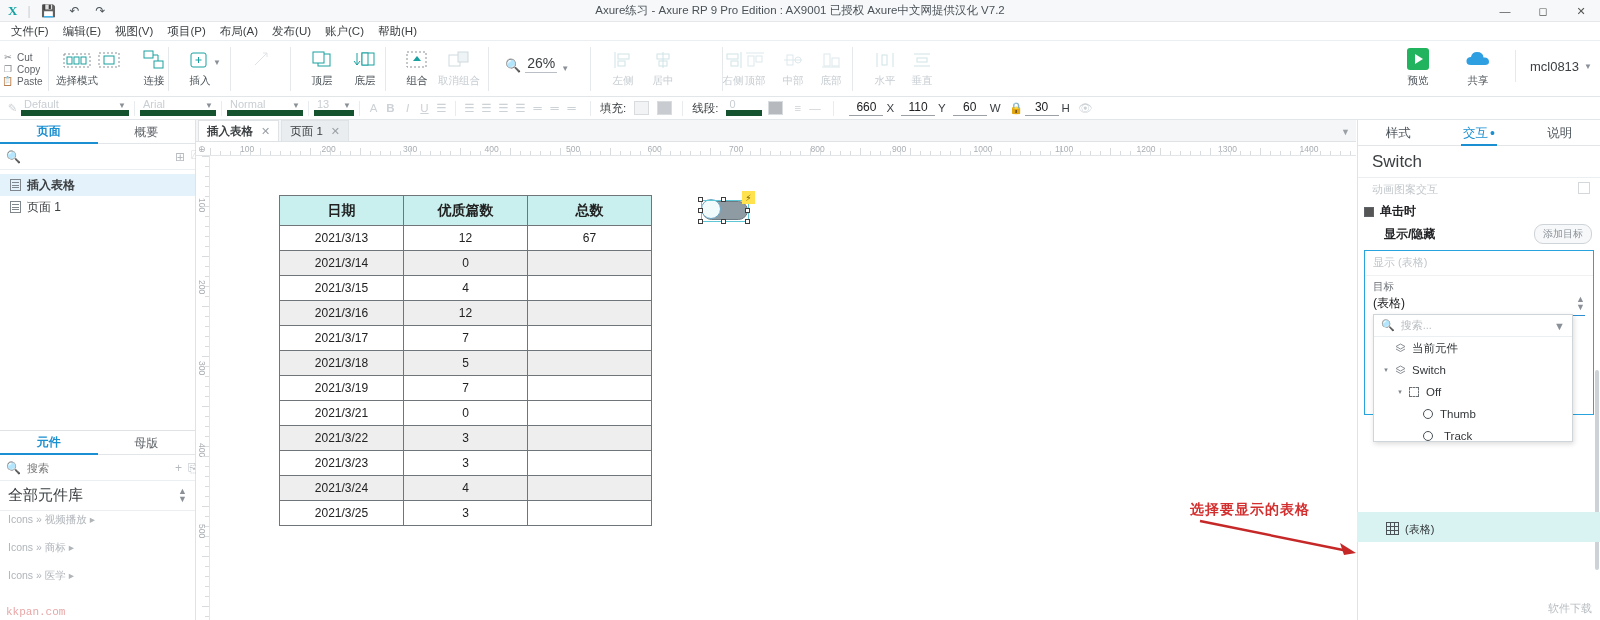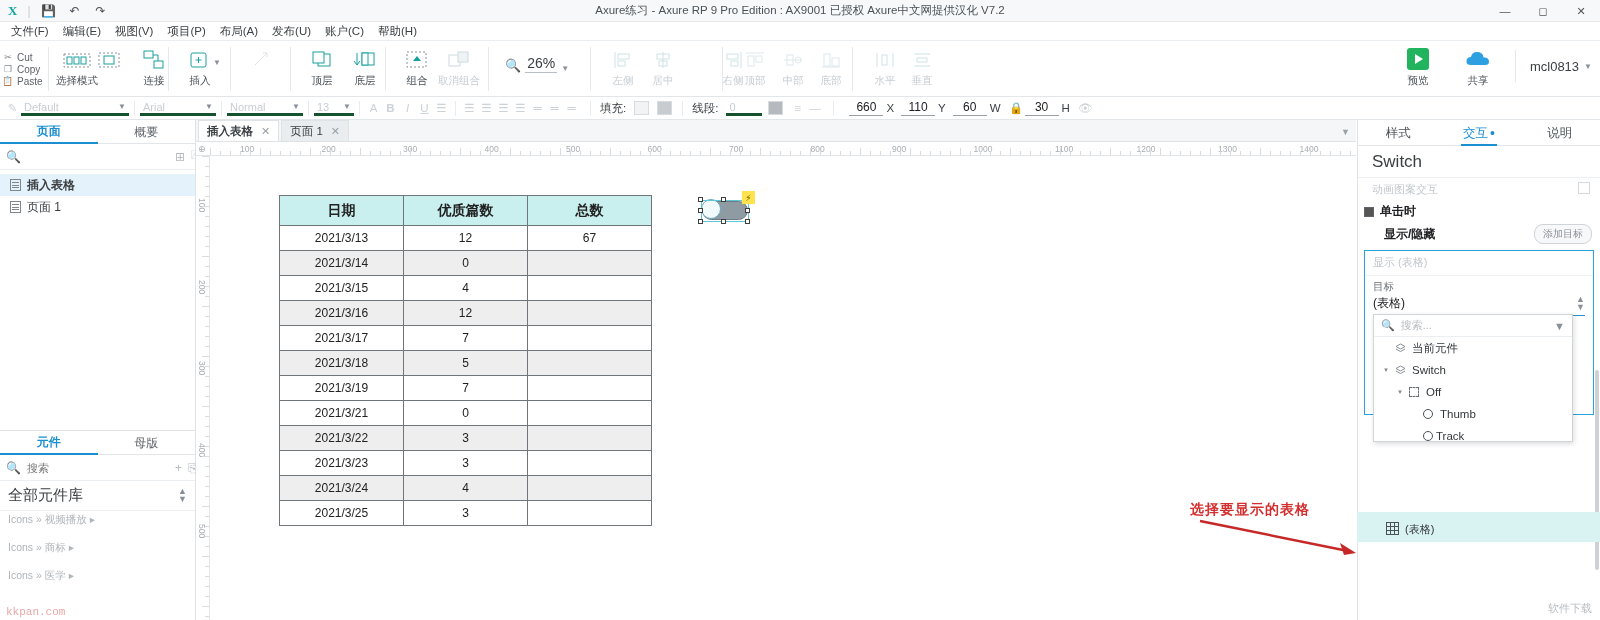--- a/index.html
+++ b/index.html
@@ -64,22 +64,22 @@
   .rbig .lbl { font-size:10.5px; color:#4a5258; }
   .acct { display:flex; align-items:center; gap:5px; font-size:13px; color:#3c4043; padding-left:14px;
           border-left:1px solid #e6e9eb; height:32px; }
 
   
   .stylebar {
     position:absolute; left:0; top:97px; width:1600px; height:23px;
     background:#fff; border-bottom:1px solid #e3e6e8; display:flex; align-items:center;
     font-size:11px; color:#c9ced3;
   }
-  .sb-sel { height:16px; display:flex; align-items:center; justify-content:space-between;
-            border-bottom:3px solid #14532d; color:#c9ced3; padding:0 3px; font-size:11px; }
+  .sb-sel { height:16px; display:flex; align-items:flex-end; justify-content:space-between;
+            border-bottom:6px solid #14532d; color:#c9ced3; padding:0 3px; font-size:11px; }
   .sb-sep { width:1px; height:15px; background:#e9ecee; margin:0 5px; }
   .sb-ic { width:17px; height:16px; display:flex; align-items:center; justify-content:center;
            color:#cdd2d6; font-size:11.5px; }
   .sb-lbl { font-size:11.5px; color:#3c4043; }
   .sb-num { border-bottom:1px solid #9aa0a6; padding:0 4px 1px 4px; color:#202124; font-size:12px;
             min-width:34px; text-align:center; }
   .sb-unit { color:#3c4043; font-size:11.5px; margin:0 7px 0 3px; }
   .swatch { width:15px; height:14px; border:1px solid #d8dcdf; background:#f2f3f4; }
 
   
@@ -969,21 +969,21 @@
           <span class="dd-ic">
             <span class="circ"></span>
           </span>
           <span style="margin-left: 4px;">Thumb</span>
         </div>
         <div class="dd-item" style="padding-left: 34px;">
           <span class="dd-arrow"></span>
           <span class="dd-ic">
             <span class="circ"></span>
           </span>
-          <span style="margin-left: 0;">Track</span>
+          <span style="margin-left: 8px;">Track</span>
         </div>
       </div>
   </div>
 
   <div class="bottomtint"></div>
   <div class="wm2">软件下载</div>
 
   <div style="position:absolute;left:1386px;top:522px;display:flex;align-items:center;gap:6px;font-size:11px;color:#33373a">
     <span>
       <svg width="13" height="13" viewBox="0 0 13 13">

